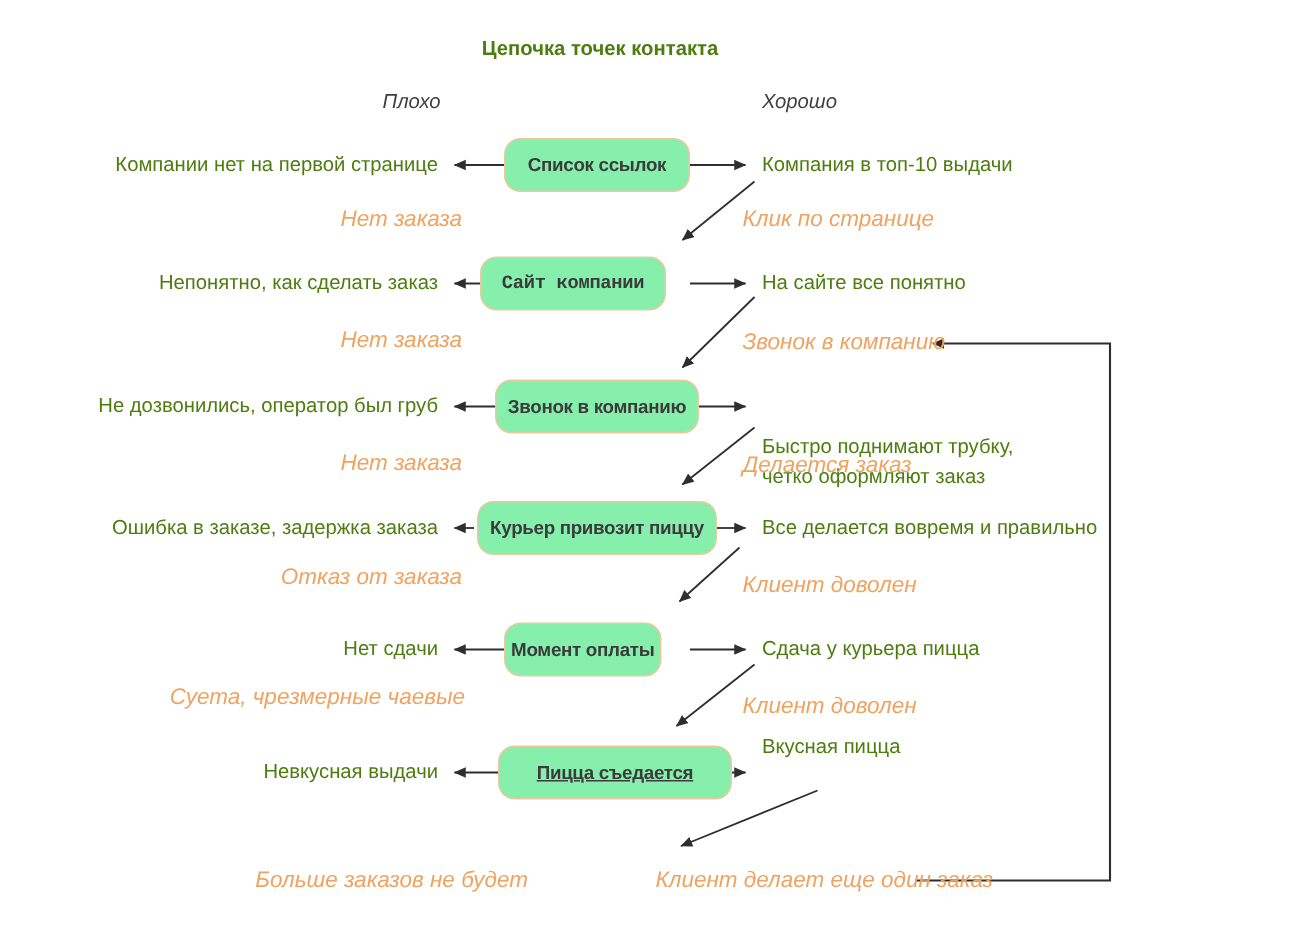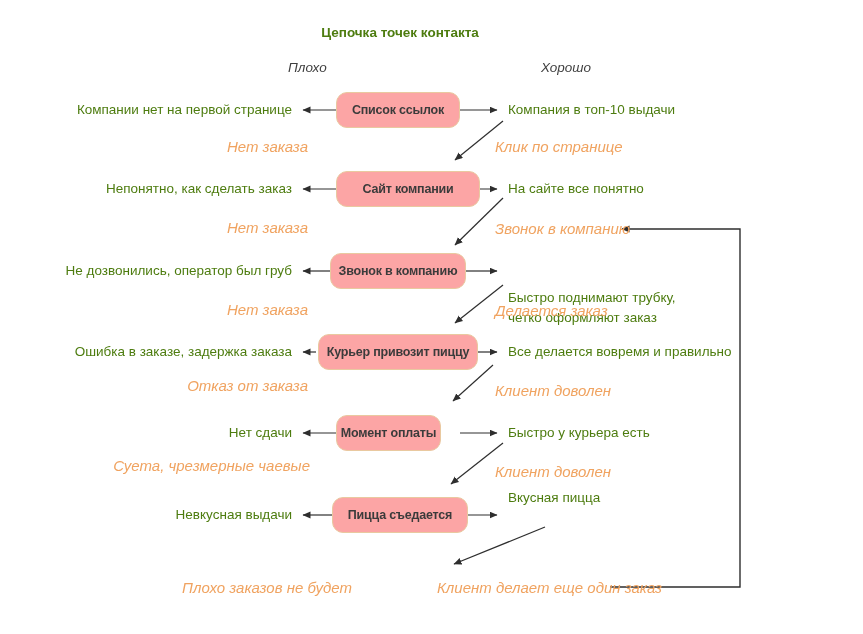--- a/index.html
+++ b/index.html
@@ -6,27 +6,27 @@
   .canvas {
     position:relative; width:863px; height:634px; background:#ffffff;
     font-family:"Liberation Sans", sans-serif; color:#3a3a3a; overflow:hidden;
   }
   .arrows { position:absolute; left:0; top:0; z-index:1; }
   .txt { position:absolute; z-index:2; white-space:nowrap; font-size:13.5px; color:#4d7c0f;
          transform:translateY(-50%); line-height:1.5; }
   .txt.multiline { white-space:pre-line;margin-top:36px; }
   .txt.r { text-align:right; }
   .title { font-weight:bold; font-size:13.5px; transform:translate(-50%,-50%); }
-  .colhead { font-style:italic; font-size:13.5px; color:#3f3f3f;margin-left:33px; }
+  .colhead { font-style:italic; font-size:13.5px; color:#3f3f3f; }
   .note { position:absolute; z-index:2; white-space:nowrap; font-style:italic;
           font-size:15px; color:#f0a360; transform:translateY(-50%); }
   .note.r { text-align:right; }
   .node {
     position:absolute; z-index:2; height:36px; border:1.5px solid #e9c9a0;
-    border-radius:11px; background:#fca5a5; display:flex; align-items:center;
+    border-radius:11px; background:#86efac; display:flex; align-items:center;
     justify-content:center; font-weight:bold; font-size:12.5px; color:#3b3b3b;
     letter-spacing:-0.2px; box-sizing:border-box; white-space:nowrap;
   }
 </style>
 </head>
 <body>
 
 <div class="canvas">
 
   <svg class="arrows" width="863" height="634" viewBox="0 0 863 634">
@@ -71,43 +71,43 @@
   <div class="txt colhead" style="left:255px; top:68px;">Плохо</div>
   <div class="txt colhead" style="left:508px; top:68px;">Хорошо</div>
 
   <div class="txt r" style="right:571px; top:110px;">Компании нет на первой странице</div>
   <div class="node" style="left:336px; top:92px; width:124px;">Список ссылок</div>
   <div class="txt" style="left:508px; top:110px;">Компания в топ-10 выдачи</div>
   <div class="note r" style="right:555px; top:146px;">Нет заказа</div>
   <div class="note" style="left:495px; top:146px;">Клик по странице</div>
 
   <div class="txt r" style="right:571px; top:189px;">Непонятно, как сделать заказ</div>
-  <div class="node" style="left:336px; top:171px; width:144px;">Сайт компании</div>
+  <div class="node" style="left:320px; top:171px; width:124px;font-family:Liberation Mono, monospace;">Сайт компании</div>
   <div class="txt" style="left:508px; top:189px;">На сайте все понятно</div>
   <div class="note r" style="right:555px; top:227px;">Нет заказа</div>
   <div class="note" style="left:495px; top:228px;">Звонок в компанию</div>
 
   <div class="txt r" style="right:571px; top:271px;">Не дозвонились, оператор был груб</div>
   <div class="node" style="left:330px; top:253px; width:136px;">Звонок в компанию</div>
   <div class="txt multiline" style="left:508px; top:272px;">Быстро поднимают трубку,
 четко оформляют заказ</div>
   <div class="note r" style="right:555px; top:309px;">Нет заказа</div>
   <div class="note" style="left:495px; top:310px;">Делается заказ</div>
 
   <div class="txt r" style="right:571px; top:352px;">Ошибка в заказе, задержка заказа</div>
   <div class="node" style="left:318px; top:334px; width:160px;">Курьер привозит пиццу</div>
   <div class="txt" style="left:508px; top:352px;">Все делается вовремя и правильно</div>
   <div class="note r" style="right:555px; top:385px;">Отказ от заказа</div>
   <div class="note" style="left:495px; top:390px;">Клиент доволен</div>
 
   <div class="txt r" style="right:571px; top:433px;">Нет сдачи</div>
   <div class="node" style="left:336px; top:415px; width:105px;">Момент оплаты</div>
-  <div class="txt" style="left:508px; top:433px;">Быстро у курьера есть</div>
+  <div class="txt" style="left:508px; top:433px;">Сдача у курьера пицца</div>
   <div class="note r" style="right:553px; top:465px;">Суета, чрезмерные чаевые</div>
   <div class="note" style="left:495px; top:471px;">Клиент доволен</div>
 
   <div class="txt r" style="right:571px; top:515px;">Невкусная выдачи</div>
-  <div class="node" style="left:332px; top:497px; width:136px;">Пицца съедается</div>
+  <div class="node" style="left:332px; top:497px; width:156px;text-decoration:underline;">Пицца съедается</div>
   <div class="txt" style="left:508px; top:498px;">Вкусная пицца</div>
-  <div class="note r" style="right:511px; top:587px;">Плохо заказов не будет</div>
+  <div class="note r" style="right:511px; top:587px;">Больше заказов не будет</div>
   <div class="note" style="left:437px; top:587px;">Клиент делает еще один заказ</div>
 
 </div>
 
 </body></html>

